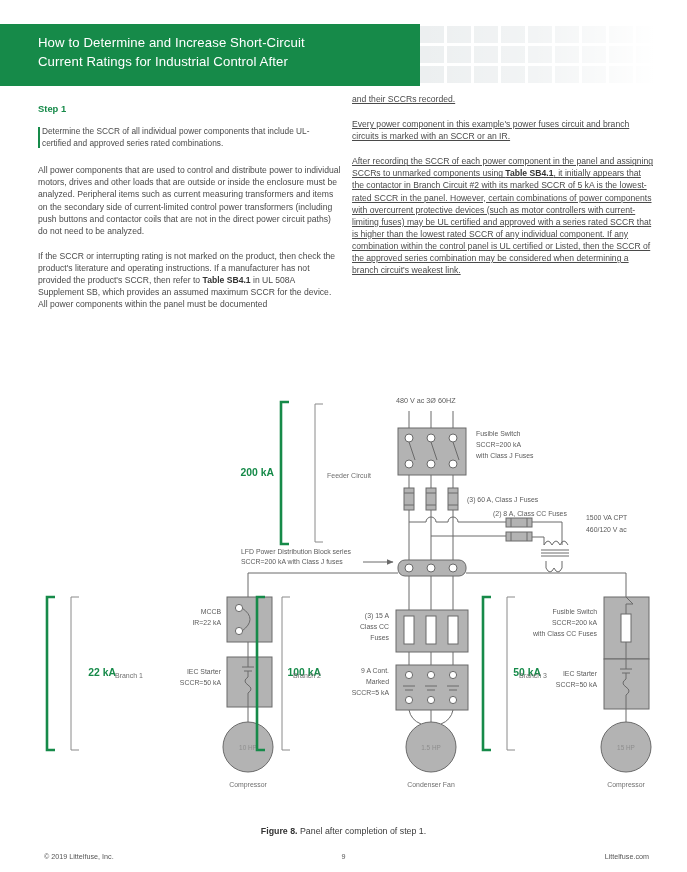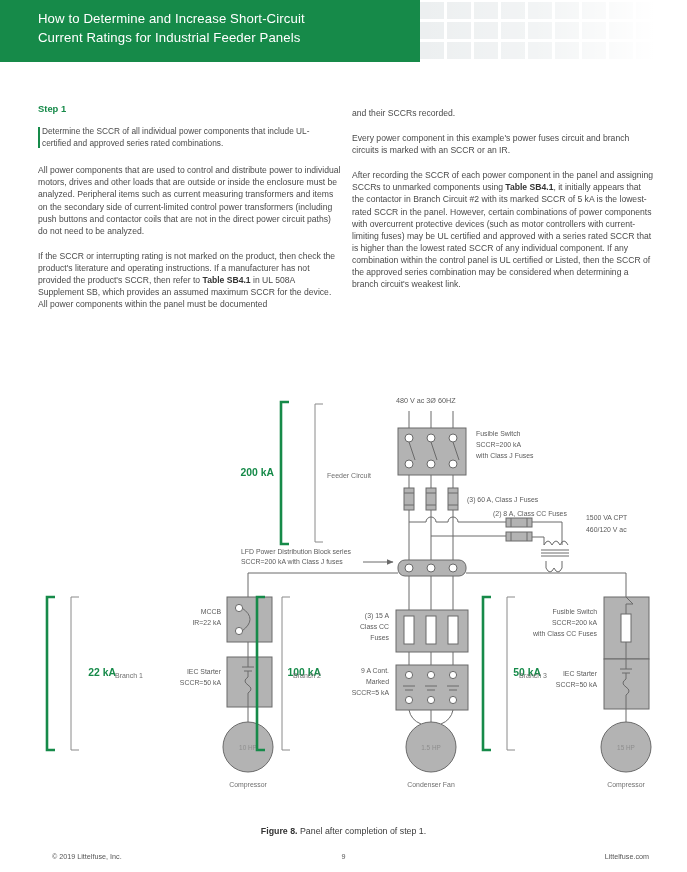--- a/index.html
+++ b/index.html
@@ -2,65 +2,65 @@
 <html><head>
 <meta charset="utf-8">
 <style>
   html,body{margin:0;padding:0;}
   body{
     width:687px;height:872px;background:#ffffff;
     font-family:"Liberation Sans", sans-serif;
     color:#3a3a3a;position:relative;overflow:hidden;
   }
   
-  .header{position:relative;height:62px;width:687px;}
+  .header{position:relative;height:62px;width:687px;margin-top:24px;}
   .header-band{position:absolute;left:0;top:0;width:420px;height:62px;background:#168a49;}
   .header-title{
     position:absolute;left:38px;top:9px;width:360px;
     color:#ffffff;font-size:13.2px;line-height:19px;font-weight:400;letter-spacing:.1px;
   }
   .header-grid{position:absolute;left:420px;top:0;width:267px;height:62px;overflow:hidden;}
   .hg-cell{position:absolute;background:#eceff0;}
   .header-fade{position:absolute;left:420px;top:0;width:267px;height:62px;
     background:linear-gradient(to right, rgba(255,255,255,0) 0%, rgba(255,255,255,.35) 45%, rgba(255,255,255,1) 88%);}
 
   
   .cols{position:absolute;left:0;top:62px;width:687px;}
   .col{position:absolute;width:303px;font-size:8.6px;line-height:12.1px;color:#4a4a4a;}
   .col-left{left:38px;top:41px;}
-  .col-right{left:352px;top:45px;}
+  .col-right{left:352px;top:31px;text-decoration:underline;}
   .step-head{color:#168a49;font-weight:bold;font-size:9.4px;margin-bottom:11px;}
   .callout{position:relative;padding-left:4px;margin-bottom:15px;width:284px;}
   .callout:before{content:"";position:absolute;left:0;top:1px;bottom:1px;width:2px;background:#168a49;}
   .callout p{margin:0;font-size:8.3px;line-height:11.6px;}
   .para{margin:0 0 13px 0;}
   .para:last-child{margin-bottom:0;}
   b{font-weight:bold;color:#333;}
 
   
   .diagram{position:absolute;left:0;top:392px;width:687px;height:440px;margin-left:41px;}
   .diagram svg{display:block;}
 
   
   .caption{position:absolute;left:0;top:826px;width:687px;text-align:center;
     font-size:8.8px;color:#3a3a3a;}
   .caption b{font-weight:bold;}
   .footer{position:absolute;left:0;top:848px;width:687px;height:24px;}
-  .footer .fl{position:absolute;left:52px;top:4px;font-size:7.2px;color:#555;}
+  .footer .fl{position:absolute;left:44px;top:4px;font-size:7.2px;color:#555;}
   .footer .fc{position:absolute;left:0;top:4px;width:687px;text-align:center;font-size:7.2px;color:#555;}
   .footer .fr{position:absolute;right:38px;top:4px;font-size:7.2px;color:#555;}
 </style>
 </head>
 <body>
 
 <div class="header">
   <div class="header-band"></div>
   <div class="header-title">
     <div>How to Determine and Increase Short-Circuit</div>
-    <div>Current Ratings for Industrial Feeder Panels</div>
+    <div>Current Ratings for Industrial Control After</div>
   </div>
   <div class="header-grid" id="hgrid">
       <div class="hg-cell" style="left: 0px; top: 2px; width: 24px; height: 17px; background: rgb(236, 239, 240);"></div>
       <div class="hg-cell" style="left: 27px; top: 2px; width: 24px; height: 17px; background: rgb(236, 239, 240);"></div>
       <div class="hg-cell" style="left: 54px; top: 2px; width: 24px; height: 17px; background: rgb(236, 239, 240);"></div>
       <div class="hg-cell" style="left: 81px; top: 2px; width: 24px; height: 17px; background: rgb(236, 239, 240);"></div>
       <div class="hg-cell" style="left: 108px; top: 2px; width: 24px; height: 17px; background: rgb(236, 239, 240);"></div>
       <div class="hg-cell" style="left: 135px; top: 2px; width: 24px; height: 17px; background: rgb(236, 239, 240);"></div>
       <div class="hg-cell" style="left: 162px; top: 2px; width: 24px; height: 17px; background: rgb(236, 239, 240);"></div>
       <div class="hg-cell" style="left: 189px; top: 2px; width: 24px; height: 17px; background: rgb(236, 239, 240);"></div>

